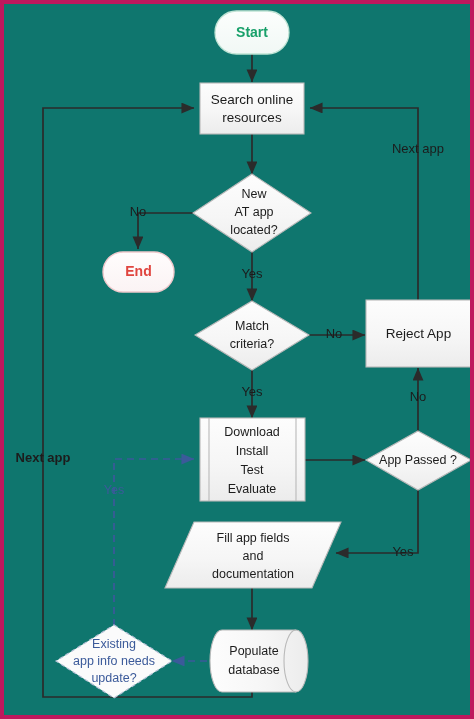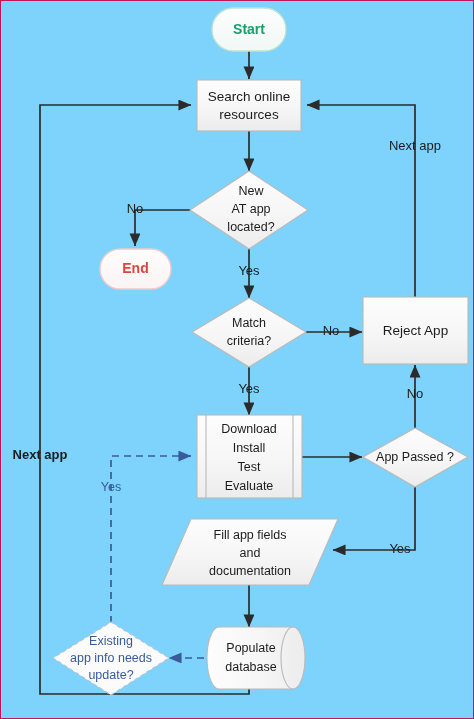--- a/index.html
+++ b/index.html
@@ -4,22 +4,22 @@
 <style>
   html, body {
     margin: 0;
     padding: 0;
     background: #ffffff;
   }
   #page {
     position: relative;
     width: 474px;
     height: 719px;
-    background: #7dd3fc;
-    border: 1px solid #be185d;
+    background: #0f766e;
+    border: 4px solid #be185d;
     box-sizing: border-box;
     overflow: hidden;
     font-family: "Liberation Sans", sans-serif;
   }
   #flow-svg {
     position: absolute;
     left: 0;
     top: 0;
     width: 474px;
     height: 719px;

